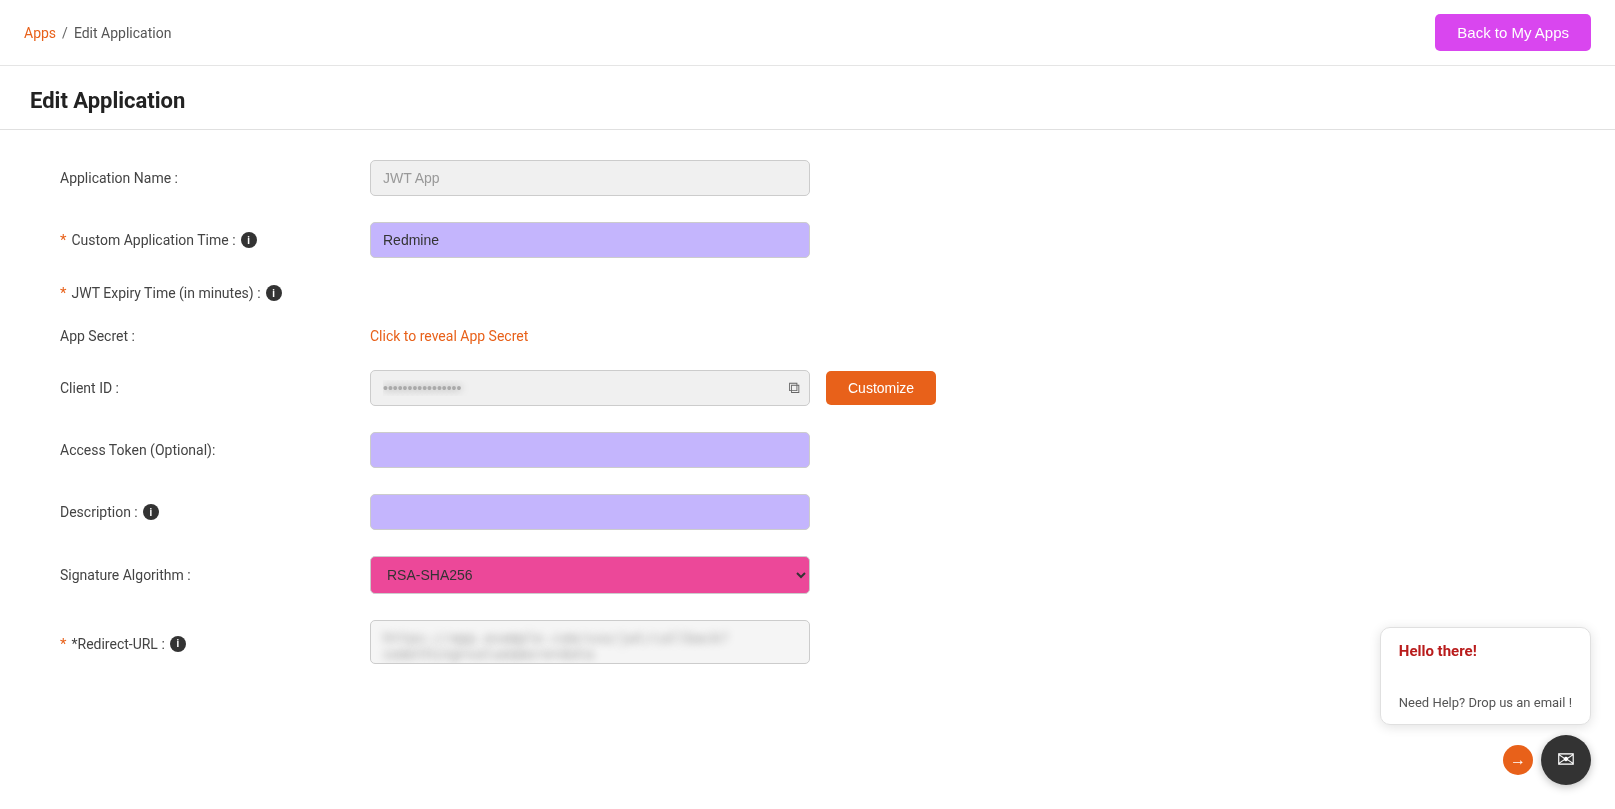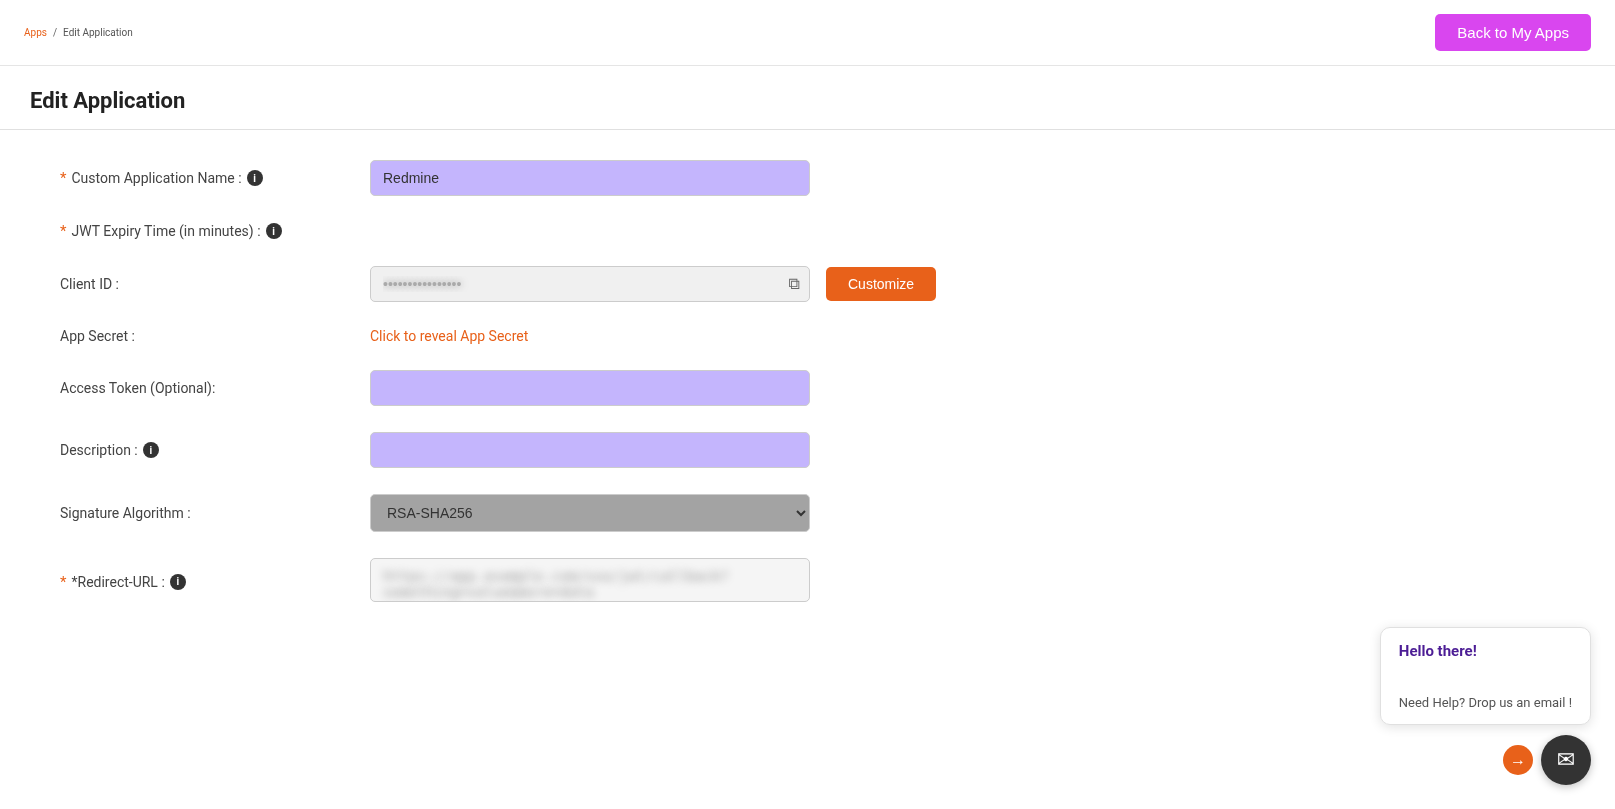--- a/index.html
+++ b/index.html
@@ -13,21 +13,21 @@
       display: flex;
       align-items: center;
       justify-content: space-between;
       padding: 14px 24px;
       border-bottom: 1px solid #e5e5e5;
     }
     .breadcrumb {
       display: flex;
       align-items: center;
       gap: 6px;
-      font-size: 10px;
+      font-size: 14px;
     }
     .breadcrumb-link {
       color: #e8611a;
       cursor: pointer;
       text-decoration: none;
     }
     .breadcrumb-separator {
       color: #666;
     }
     .breadcrumb-current {
@@ -147,21 +147,21 @@
 
     .reveal-link {
       color: #e8611a;
       cursor: pointer;
       font-size: 14px;
       text-decoration: none;
     }
 
     select.form-input {
       appearance: auto;
-      background: #a3a3a3;
+      background: #ec4899;
       cursor: pointer;
     }
 
     
     .chat-widget {
       position: fixed;
       bottom: 24px;
       right: 24px;
       display: flex;
       flex-direction: column;
@@ -172,21 +172,21 @@
       background: #fff;
       border: 1px solid #e0e0e0;
       border-radius: 10px;
       padding: 14px 18px;
       box-shadow: 0 2px 12px rgba(0,0,0,0.12);
       max-width: 240px;
     }
     .chat-bubble-title {
       font-weight: 700;
       font-size: 15px;
-      color: #4c1d95;
+      color: #b91c1c;
       margin-bottom: 6px;
     }
     .chat-bubble-text {
       font-size: 13px;
       color: #555;
       margin-top: 35px;
     }
     .chat-btn-row {
       display: flex;
       align-items: center;
@@ -250,60 +250,68 @@
   </nav>
   <button class="btn-back">Back to My Apps</button>
 </div>
 
 <div class="page-title-section">
   <h1 class="page-title">Edit Application</h1>
 </div>
 
 <div class="form-container">
 
+  <div class="form-row">
+    <div class="form-label">
+      <span>Application Name :</span>
+    </div>
+    <div class="form-field">
+      <input type="text" class="form-input disabled-input" readonly="" value="JWT App" style="">
+    </div>
+  </div>
 
   <div class="form-row">
     <div class="form-label">
       <span class="required-star">*</span>
-      <span>Custom Application Name :</span>
+      <span>Custom Application Time :</span>
       <span class="info-icon">i</span>
     </div>
     <div class="form-field">
       <input type="text" class="form-input" value="Redmine" style="">
     </div>
   </div>
 
   <div class="form-row">
     <div class="form-label">
       <span class="required-star">*</span>
       <span>JWT Expiry Time (in minutes) :</span>
       <span class="info-icon">i</span>
+    </div>
+  </div>
+
+  <div class="form-row">
+    <div class="form-label">
+      <span>App Secret :</span>
+    </div>
+    <div class="form-field">
+      <a class="reveal-link">Click to reveal App Secret</a>
     </div>
   </div>
 
   <div class="form-row">
     <div class="form-label">
       <span>Client ID :</span>
     </div>
     <div class="form-field">
       <div class="client-id-wrapper">
         <input type="text" class="form-input disabled-input" style="color: transparent; text-shadow: rgba(0, 0, 0, 0.4) 0px 0px 8px; background: rgb(240, 240, 240);" placeholder="••••••••••••••••" readonly="">
         <button class="copy-icon-btn" title="Copy">⧉</button>
       </div>
     </div>
     <button class="customize-btn">Customize</button>
-  </div>
-
-  <div class="form-row">
-    <div class="form-label">
-      <span>App Secret :</span>
-    </div>
-    <div class="form-field">
-      <a class="reveal-link">Click to reveal App Secret</a>
-    </div>
   </div>
 
   <div class="form-row">
     <div class="form-label">
       <span>Access Token (Optional):</span>
     </div>
     <div class="form-field">
       <input type="text" class="form-input" style="">
     </div>
   </div>

